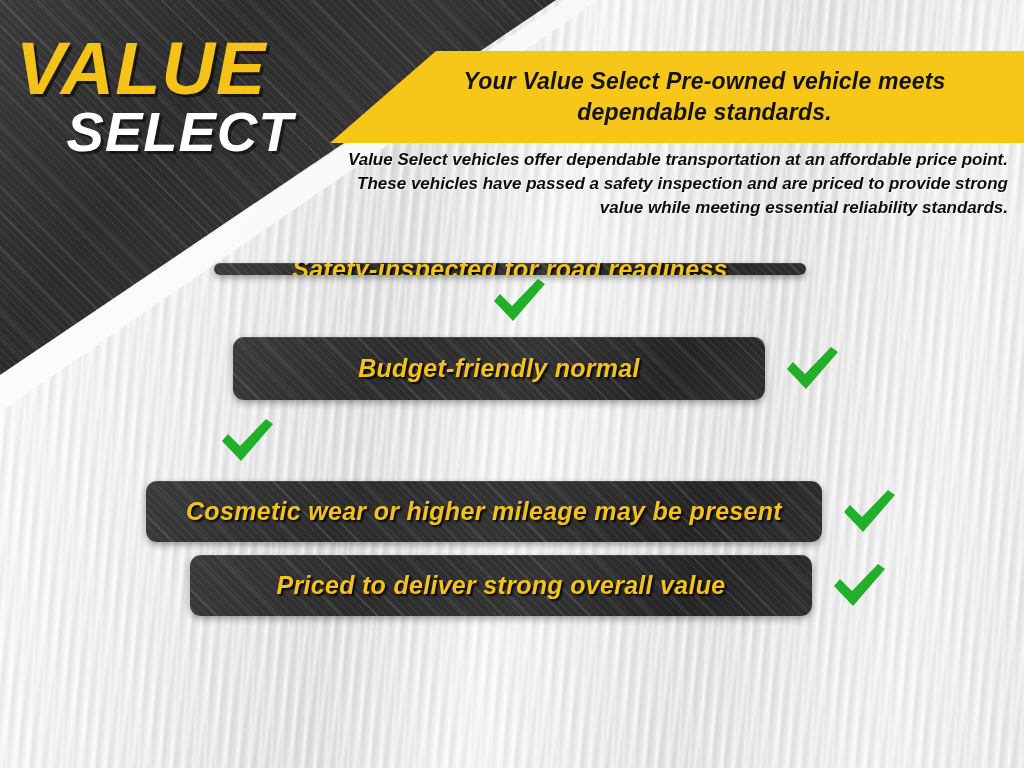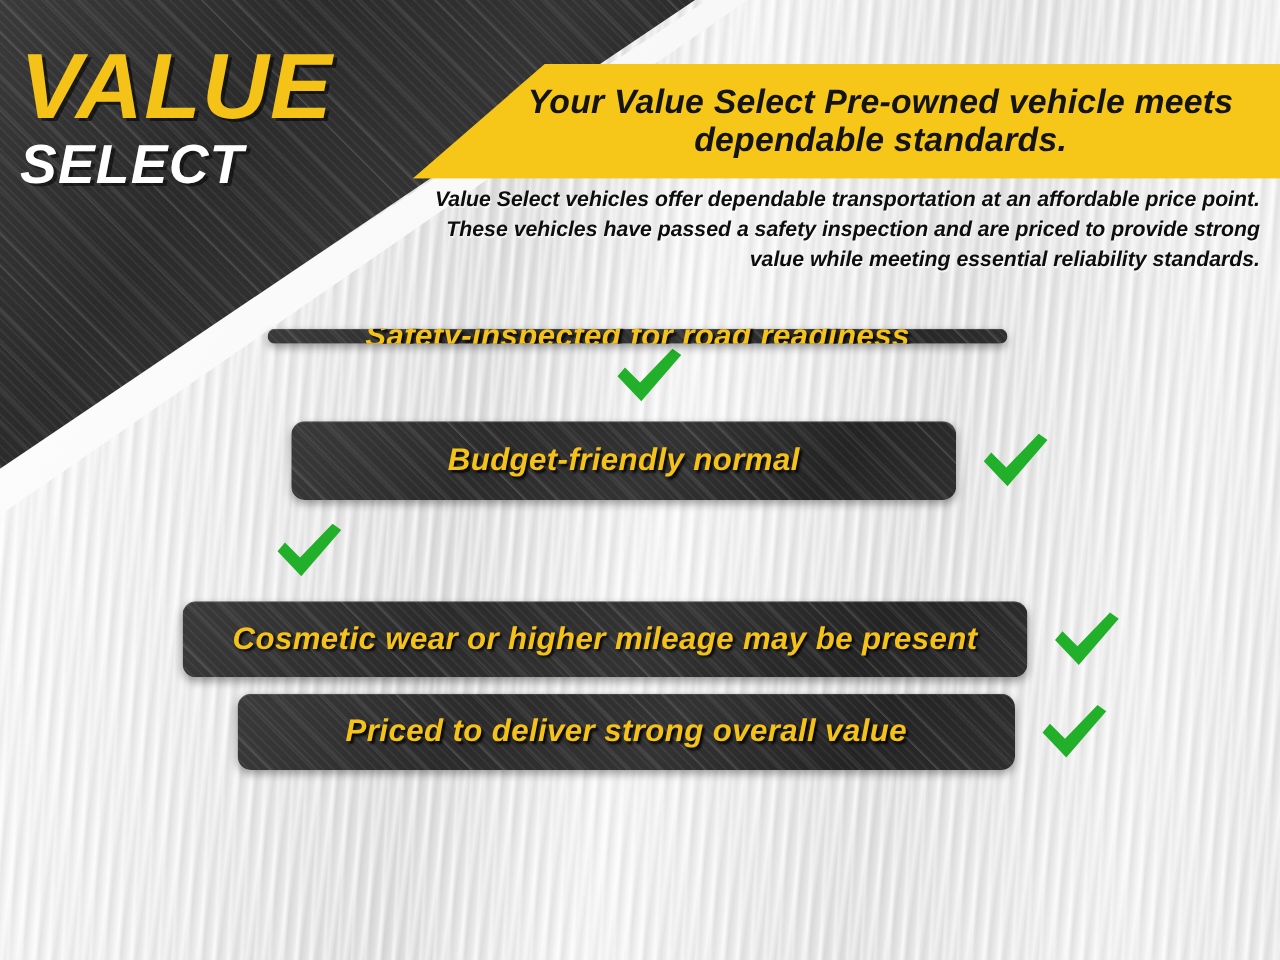--- a/index.html
+++ b/index.html
@@ -58,35 +58,35 @@
 
   
   #logo{position:absolute;left:16px;top:34px;width:330px;}
   #logo-value{
     font-size:74px;line-height:70px;font-weight:700;font-style:italic;
     color:#f5c217;letter-spacing:1px;
     text-shadow:3px 3px 0 rgba(0,0,0,.55);
     white-space:nowrap;
   }
   #logo-select{
-    font-size:44px;line-height:56px;font-weight:700;font-style:italic;
-    color:#ffffff;letter-spacing:1px;text-align:left;
+    font-size:56px;line-height:56px;font-weight:700;font-style:italic;
+    color:#ffffff;letter-spacing:1px;text-align:center;
     text-shadow:3px 3px 0 rgba(0,0,0,.5);
     white-space:nowrap;padding-right:2px;
   }
 
   
   #banner{
     position:absolute;left:330px;top:51px;width:694px;height:92px;
     background:#f6c718;
     clip-path:polygon(106px 0, 694px 0, 694px 92px, 0 92px);
     display:flex;align-items:center;justify-content:center;
   }
   #banner-text{
-    color:#141414;font-size:27px;line-height:31px;font-weight:700;font-style:italic;
+    color:#141414;font-size:23px;line-height:31px;font-weight:700;font-style:italic;
     text-align:center;width:600px;margin-left:55px;letter-spacing:.2px;
   }
 
   
   #intro{
     position:absolute;left:340px;top:148px;width:668px;
     color:#0d0d0d;font-size:17px;line-height:24px;
     font-weight:700;font-style:italic;text-align:right;
     text-shadow:1px 1px 0 rgba(255,255,255,.6);
   }

